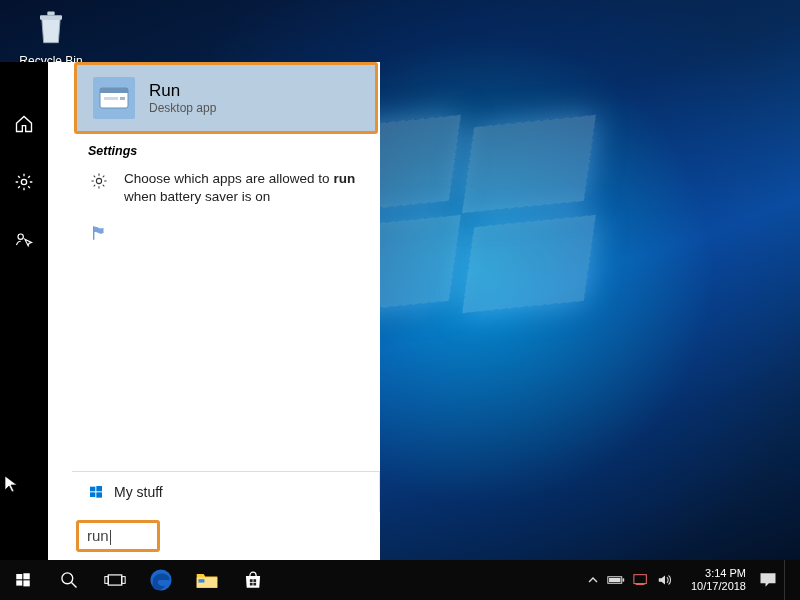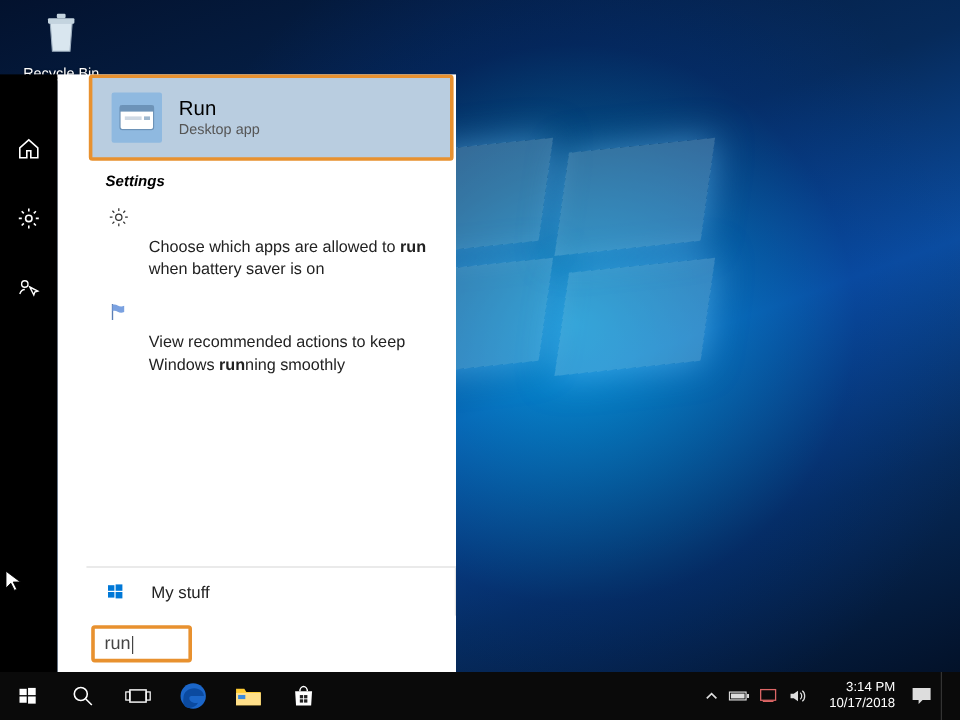--- a/index.html
+++ b/index.html
@@ -66,28 +66,28 @@
   width:42px; height:42px; background:#8fb9e0; display:flex; align-items:center; justify-content:center;
   border-radius:2px;
 }
 .top-result .title { font-size:17px; color:#000; }
 .top-result .sub   { font-size:12px; color:#555; }
 
 .section-title { font-weight:700; font-size:12.5px; padding:6px 16px 4px;font-style:italic; }
 
 .setting-item { display:flex; gap:14px; padding:8px 16px; font-size:13.5px; line-height:1.35; }
 .setting-item .ico { width:22px; display:flex; justify-content:center; padding-top:2px; flex-shrink:0; }
-.setting-item .txt { flex:1; color:#222;margin-top:27px; }
+.setting-item .txt { flex:1; color:#222; }
 .setting-item b { font-weight:700; }
 
 .spacer { flex:1; }
 
 .scope-row { display:flex; border-top:1px solid #ddd; }
 .scope-row .scope {
-  flex:1; display:flex; align-items:center; gap:22px;
+  flex:1; display:flex; align-items:center; gap:10px;
   padding:12px 16px; font-size:14px; color:#222;
 }
 .scope-row .scope:first-child { border-right:1px solid #e5e5e5; }
 
 .search-input-wrap {
   padding:8px 4px 8px 4px;
   display:flex; align-items:center;
 }
 .search-input-pill {
   border:3px solid #e8912f; border-radius:3px;
@@ -190,21 +190,20 @@
     <div class="txt"><span>Choose which apps are allowed to </span><b>run</b><span> when battery saver is on</span></div>
   </div>
 
   <div class="setting-item">
     <div class="ico">
       <svg width="18" height="18" viewBox="0 0 24 24">
           <line x1="5" y1="3" x2="5" y2="21" stroke="#5b7fb5" stroke-width="1.5"></line>
           <path d="M5 4 C10 2 12 8 18 5 L18 12 C12 15 10 9 5 11 Z" fill="#7aa1e0"></path>
         </svg>
     </div>
-    <div class="txt"><span>View recommended actions to keep Windows </span><b>run</b><span>ning smoothly</span></div>
   </div>
 
 
   <div class="spacer"></div>
 
   <div class="scope-row">
     <div class="scope">
       <svg width="16" height="16" viewBox="0 0 24 24">
           <rect x="3" y="4" width="8" height="7" fill="#0078d7"></rect>
           <rect x="12.5" y="3" width="8.5" height="8" fill="#0078d7"></rect>

